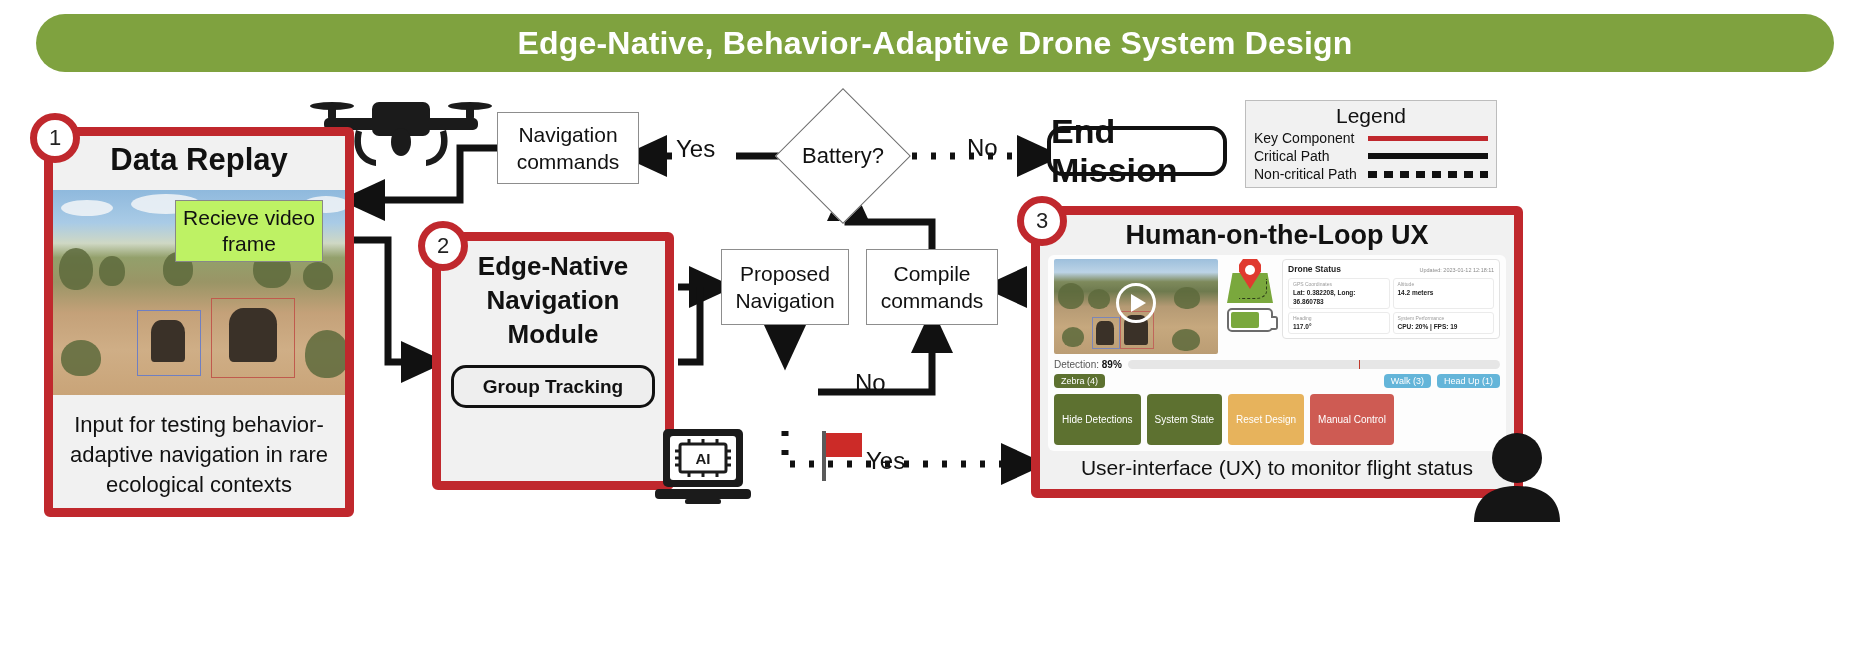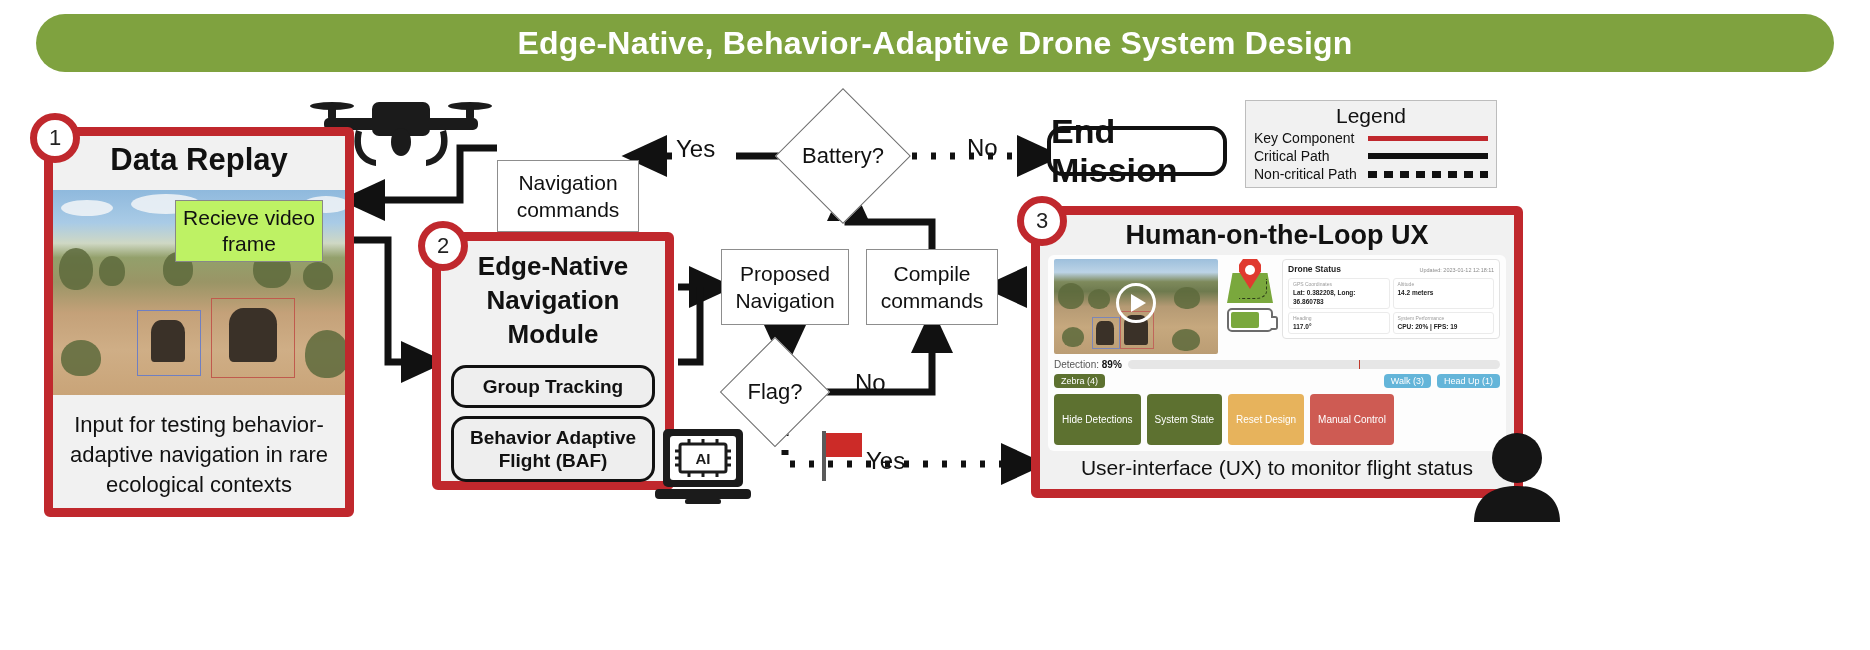--- a/index.html
+++ b/index.html
@@ -199,21 +199,21 @@
   .ux-caption {
     text-align:center; font-size:21px; color:#111; padding:5px 0 0;
   }
 
   
   .pbox {
     position:absolute; background:#ffffff; border:1.5px solid #8d8d8d;
     display:flex; align-items:center; justify-content:center;
     text-align:center; font-size:21px; line-height:27px; color:#111;
   }
-  #nav-cmd   { left:497px; top:112px; width:142px; height:72px;margin-top:48px; }
+  #nav-cmd   { left:497px; top:112px; width:142px; height:72px; }
   #prop-nav  { left:721px; top:249px; width:128px; height:76px; }
   #comp-cmd  { left:866px; top:249px; width:132px; height:76px; }
 
   
   .diamond { position:absolute; }
   .diamond .dshape {
     position:absolute; inset:0;
     border:1.2px solid #6d6d6d; background:#ffffff;
     transform: rotate(45deg);
   }
@@ -388,21 +388,20 @@
         </span>
     </div>
   </div>
 
   <div class="badge-num" style="left:418px; top:221px;">
     <span>2</span>
   </div>
   <div class="panel" id="panel2">
     <div class="panel-title">Edge-Native Navigation Module</div>
     <div class="sub-btn">Group Tracking</div>
-    <div class="sub-btn">Behavior Adaptive Flight (BAF)</div>
   </div>
 
   <svg id="laptop" viewBox="0 0 100 78">
     <rect x="10" y="2" width="80" height="58" rx="5" fill="#1b1b1b"></rect>
     <rect x="17" y="9" width="66" height="44" rx="3" fill="#ffffff"></rect>
     <rect x="27" y="17" width="46" height="28" rx="2" fill="none" stroke="#1b1b1b" stroke-width="3"></rect>
     <text x="50" y="37" font-family="Liberation Sans, sans-serif" font-size="15" font-weight="bold" fill="#1b1b1b" text-anchor="middle">AI</text>
     <g stroke="#1b1b1b" stroke-width="3">
       <line x1="36" y1="12" x2="36" y2="17"></line>
         <line x1="50" y1="12" x2="50" y2="17"></line>
@@ -418,24 +417,20 @@
         <line x1="73" y1="38" x2="78" y2="38"></line>
     </g>
     <rect x="2" y="62" width="96" height="10" rx="4" fill="#1b1b1b"></rect>
     <rect x="32" y="72" width="36" height="5" rx="2" fill="#1b1b1b"></rect>
   </svg>
 
   <div class="pbox" id="prop-nav">Proposed Navigation</div>
 
   <div class="pbox" id="comp-cmd">Compile commands</div>
 
-  <div class="diamond" id="flag-dec">
-    <div class="dshape"></div>
-    <div class="dlabel">Flag?</div>
-  </div>
 
   <span class="elabel" id="lbl-no-flag">No</span>
   <span class="elabel" id="lbl-yes-flag">Yes</span>
 
   <svg id="flagicon" viewBox="0 0 46 52">
     <rect x="4" y="2" width="4" height="50" fill="#5a5a5a"></rect>
     <path d="M8 4 L44 4 L44 28 L8 28 Z" fill="#cc2b28"></path>
   </svg>
 
   <div class="badge-num" style="left:1017px; top:196px;">

